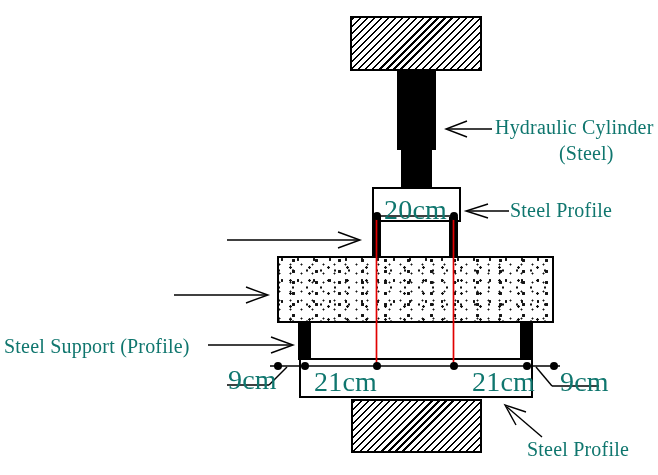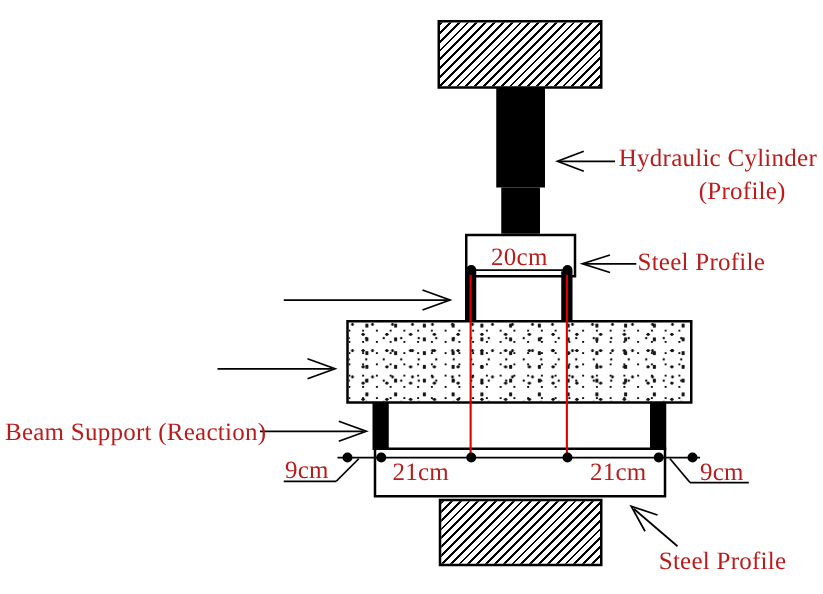--- a/index.html
+++ b/index.html
@@ -21,24 +21,24 @@
     background-image:
       radial-gradient(circle,#111 1.2px,transparent 1.45px),
       radial-gradient(circle,#111 1px,transparent 1.25px),
       radial-gradient(circle,#151515 1.4px,transparent 1.65px),
       radial-gradient(circle,#111 0.9px,transparent 1.1px),
       radial-gradient(circle,#111 1.1px,transparent 1.3px);
     background-size:19px 13px,14px 17px,23px 11px,11px 9px,16px 21px;
     background-position:2px 3px,7px 4px,3px 8px,6px 2px,11px 12px;
   }
   .label{
-    position:absolute;font-size:20px;line-height:1;white-space:nowrap;color:#b91c1c;
+    position:absolute;font-size:20px;line-height:1;white-space:nowrap;color:#0f766e;
     letter-spacing:0.2px;
   }
-  .dim{font-size:20px;}
+  .dim{font-size:28px;}
   .center{text-align:center;}
   svg line,svg path{stroke:#000;stroke-width:1.4;fill:none;}
   svg .red{stroke:#e10000;stroke-width:1.7;}
   svg circle{fill:#000;stroke:none;}
 </style>
 </head>
 <body>
 
 <div id="stage">
 
@@ -115,29 +115,29 @@
       <line x1="208" y1="345" x2="291" y2="345"></line>
       <path d="M271 337 L293 345 L271 353"></path>
     </g>
     <g>
       <line x1="542" y1="437" x2="507" y2="407"></line>
       <path d="M526 412 L505 405 L516 425"></path>
     </g>
   </svg>
 
   <div class="label" style="left:495px;top:117px;">Hydraulic Cylinder</div>
-  <div class="label" style="left:559px;top:143px;">(Profile)</div>
+  <div class="label" style="left:559px;top:143px;">(Steel)</div>
 
   <div class="label" style="left:510px;top:200px;">Steel Profile</div>
 
   <div class="label dim center" style="left:377px;top:196px;width:77px;">20cm</div>
 
 
 
-  <div class="label" style="left:4px;top:336px;">Beam Support (Reaction)</div>
+  <div class="label" style="left:4px;top:336px;">Steel Support (Profile)</div>
 
   <div class="label dim" style="left:228px;top:366px;">9cm</div>
   <div class="label dim" style="left:314px;top:368px;">21cm</div>
   <div class="label dim" style="left:472px;top:368px;">21cm</div>
   <div class="label dim" style="left:560px;top:368px;">9cm</div>
 
   <div class="label" style="left:527px;top:439px;">Steel Profile</div>
 </div>
 
 </body></html>

